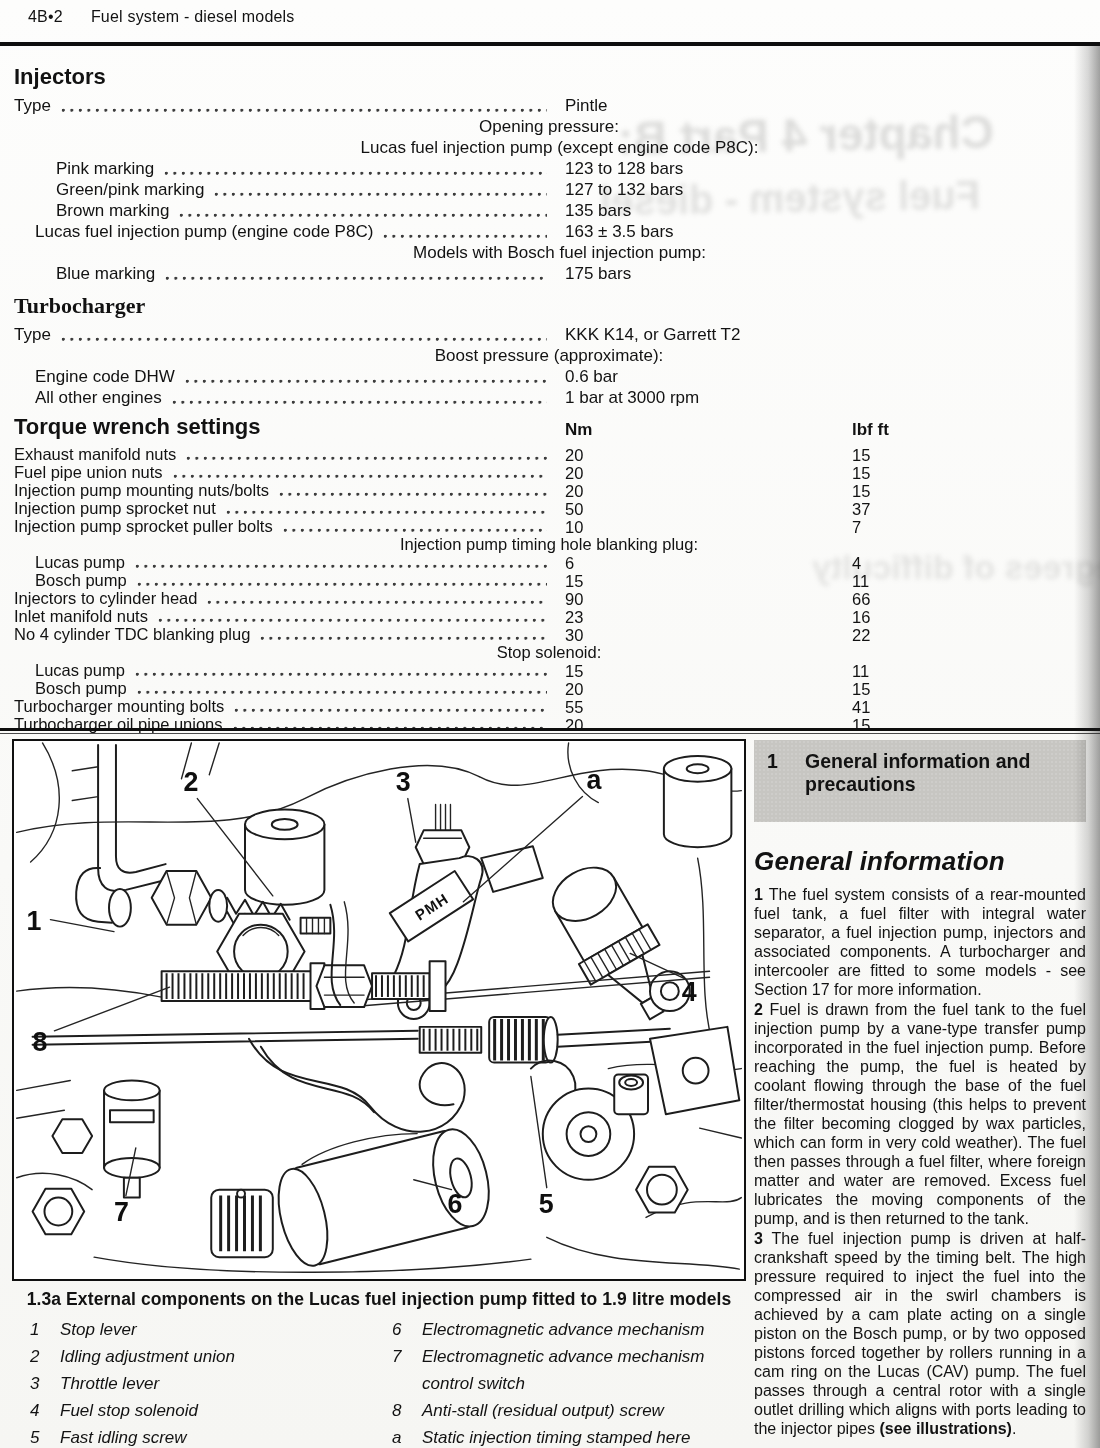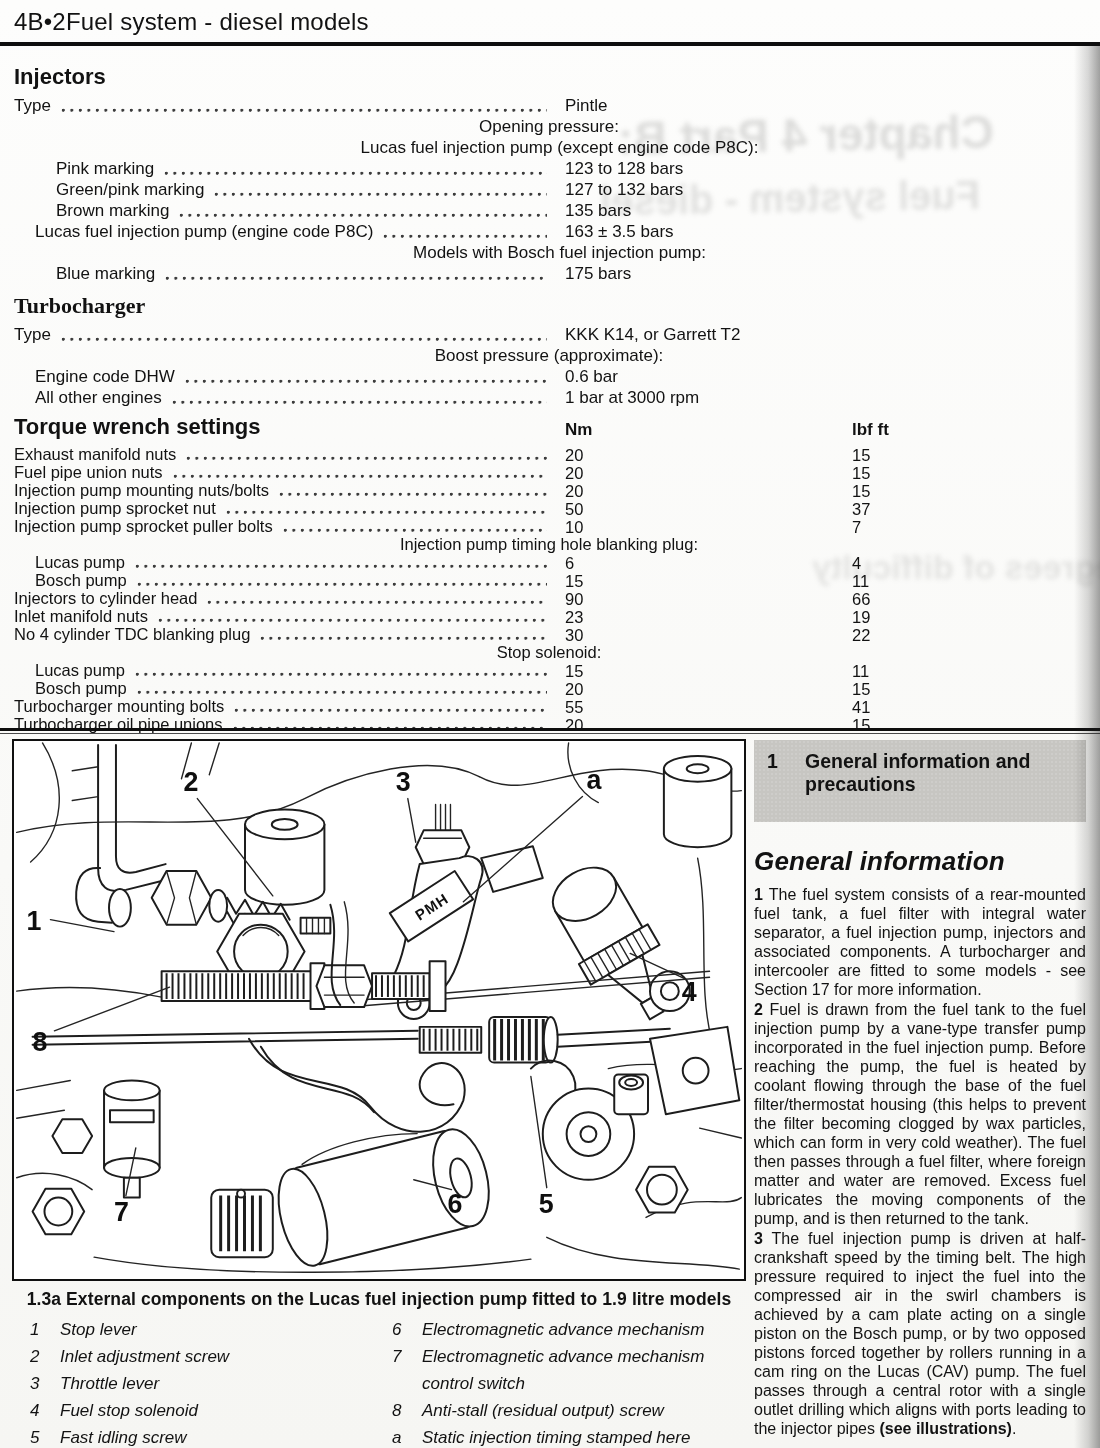--- a/index.html
+++ b/index.html
@@ -1,22 +1,22 @@
 <!DOCTYPE html>
 <html><head>
 <meta charset="utf-8">
 <style>
   html,body{margin:0;padding:0;background:#d9d9d6;}
   .page{position:relative;width:1100px;height:1448px;margin:0 auto;overflow:hidden;
         background:linear-gradient(180deg,#fdfdfc 0%,#f9f9f7 60%,#f6f6f3 100%);
         color:#121212;font-family:"Liberation Sans",sans-serif;}
 
   
-  .hdr{position:absolute;top:8px;left:14px;display:flex;gap:0;
-       font-size:24px;letter-spacing:.2px;}
+  .hdr{position:absolute;top:8px;left:28px;display:flex;gap:28px;
+       font-size:16px;letter-spacing:.2px;}
   .rule-top{position:absolute;top:42px;left:0;width:1100px;height:4px;background:#0e0e0e;}
 
   
   .specs{position:absolute;top:62px;left:14px;width:1070px;}
   .sec-h{font-size:22px;font-weight:bold;margin:2px 0 5px 0;line-height:26px;}
   .sec-h.mt{margin-top:9px;font-family:Liberation Serif, serif;}
   .srow{display:grid;grid-template-columns:551px 287px 1fr;align-items:end;
         height:21px;font-size:17px;}
   .torq .srow{height:18px;font-size:16.5px;}
   .lbl{display:flex;align-items:flex-end;white-space:nowrap;overflow:hidden;}
@@ -257,21 +257,21 @@
           </div>
         <span class="val">90</span>
         <span class="val">66</span>
       </div>
       <div class="srow">
         <div class="lbl">
             <span class="txt">Inlet manifold nuts</span>
             <span class="leader"></span>
           </div>
         <span class="val">23</span>
-        <span class="val">19</span>
+        <span class="val">16</span>
       </div>
       <div class="srow">
         <div class="lbl">
             <span class="txt">No 4 cylinder TDC blanking plug</span>
             <span class="leader"></span>
           </div>
         <span class="val">30</span>
         <span class="val">22</span>
       </div>
       <div class="srow">
@@ -471,21 +471,21 @@
 
   <div class="figcap">1.3a  External components on the Lucas fuel injection pump fitted to 1.9 litre models</div>
   <div class="legend">
     <div class="leg-col">
       <div class="leg-item">
           <span>1</span>
           <span>Stop lever</span>
         </div>
       <div class="leg-item">
           <span>2</span>
-          <span>Inlet adjustment screw</span>
+          <span>Idling adjustment union</span>
         </div>
       <div class="leg-item">
           <span>3</span>
           <span>Throttle lever</span>
         </div>
       <div class="leg-item">
           <span>4</span>
           <span>Fuel stop solenoid</span>
         </div>
       <div class="leg-item">

